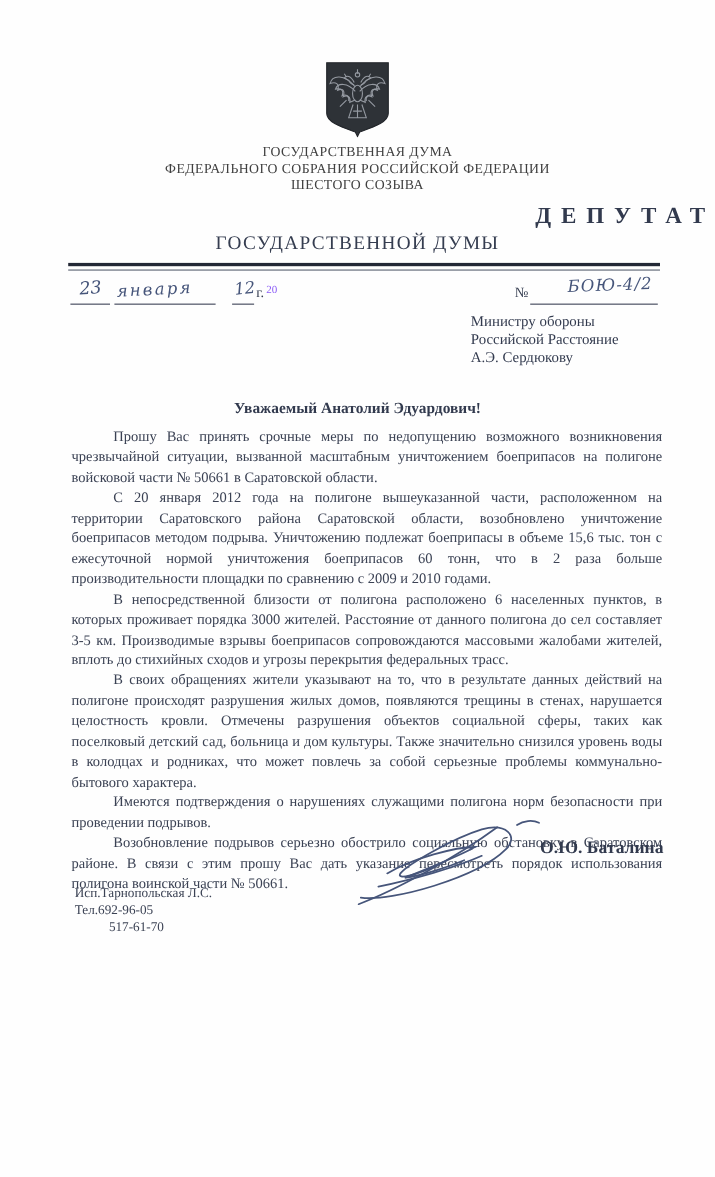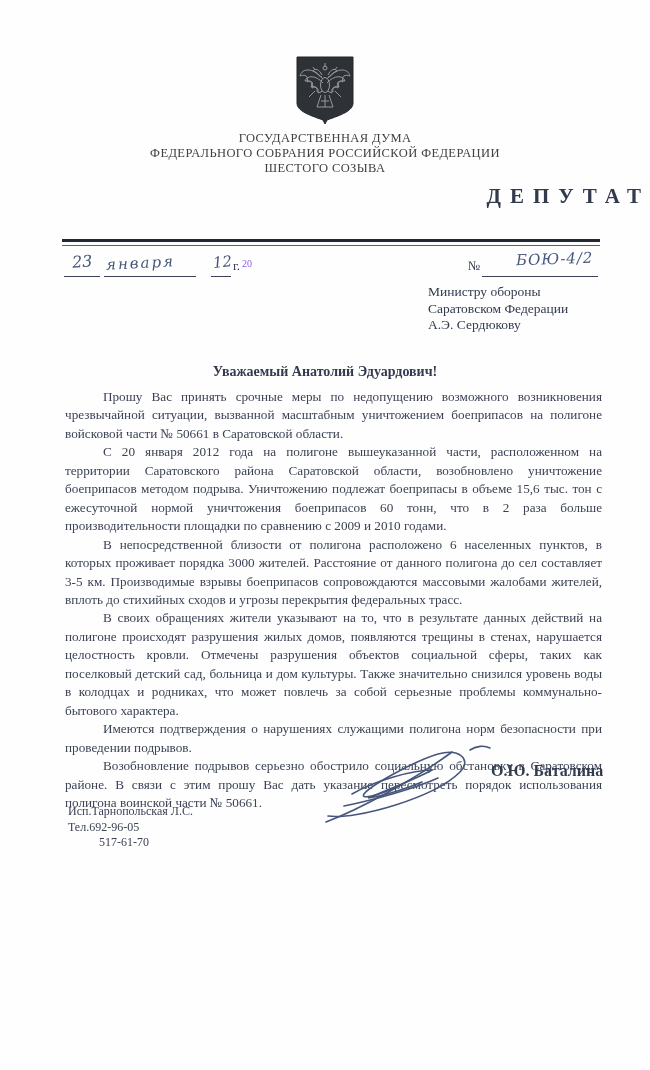--- a/index.html
+++ b/index.html
@@ -117,41 +117,42 @@
       </g>
     </svg>
   </div>
 
   <div class="org-block">
     <div>ГОСУДАРСТВЕННАЯ ДУМА</div>
     <div>ФЕДЕРАЛЬНОГО СОБРАНИЯ РОССИЙСКОЙ ФЕДЕРАЦИИ</div>
     <div>ШЕСТОГО СОЗЫВА</div>
   </div>
   <div class="deputy-title">ДЕПУТАТ</div>
+  <div class="deputy-sub">ГОСУДАРСТВЕННОЙ ДУМЫ</div>
 
   <div class="rule-top"></div>
   <div class="rule-bottom"></div>
 
   <div class="dateline">
     <span class="hand hand-day">23</span>
     <span class="hand hand-month">января</span>
     <span class="u-day"></span>
     <span class="u-month"></span>
     <span class="year-prefix">20</span>
     <span class="hand hand-year">12</span>
     <span class="u-year"></span>
     <span class="year-suffix">г.</span>
     <span class="num-label">№</span>
     <span class="hand hand-number">БОЮ-4/2</span>
     <span class="u-number"></span>
   </div>
 
   <div class="recipient">
     <div>Министру обороны</div>
-    <div>Саратовском Федерации</div>
+    <div>Российской Расстояние</div>
     <div>А.Э. Сердюкову</div>
   </div>
 
   <div class="salutation">Уважаемый Анатолий Эдуардович!</div>
 
   <div class="body-text">
     <p>Прошу Вас принять срочные меры по недопущению возможного возникновения чрезвычайной ситуации, вызванной масштабным уничтожением боеприпасов на полигоне войсковой части № 50661 в Саратовской области.</p>
     <p>С 20 января 2012 года на полигоне вышеуказанной части, расположенном на территории Саратовского района Саратовской области, возобновлено уничтожение боеприпасов методом подрыва. Уничтожению подлежат боеприпасы в объеме 15,6 тыс. тон с ежесуточной нормой уничтожения боеприпасов 60 тонн, что в 2 раза больше производительности площадки по сравнению с 2009 и 2010 годами.</p>
     <p>В непосредственной близости от полигона расположено 6 населенных пунктов, в которых проживает порядка 3000 жителей. Расстояние от данного полигона до сел составляет 3-5 км. Производимые взрывы боеприпасов сопровождаются массовыми жалобами жителей, вплоть до стихийных сходов и угрозы перекрытия федеральных трасс.</p>
     <p>В своих обращениях жители указывают на то, что в результате данных действий на полигоне происходят разрушения жилых домов, появляются трещины в стенах, нарушается целостность кровли. Отмечены разрушения объектов социальной сферы, таких как поселковый детский сад, больница и дом культуры. Также значительно снизился уровень воды в колодцах и родниках, что может повлечь за собой серьезные проблемы коммунально-бытового характера.</p>

